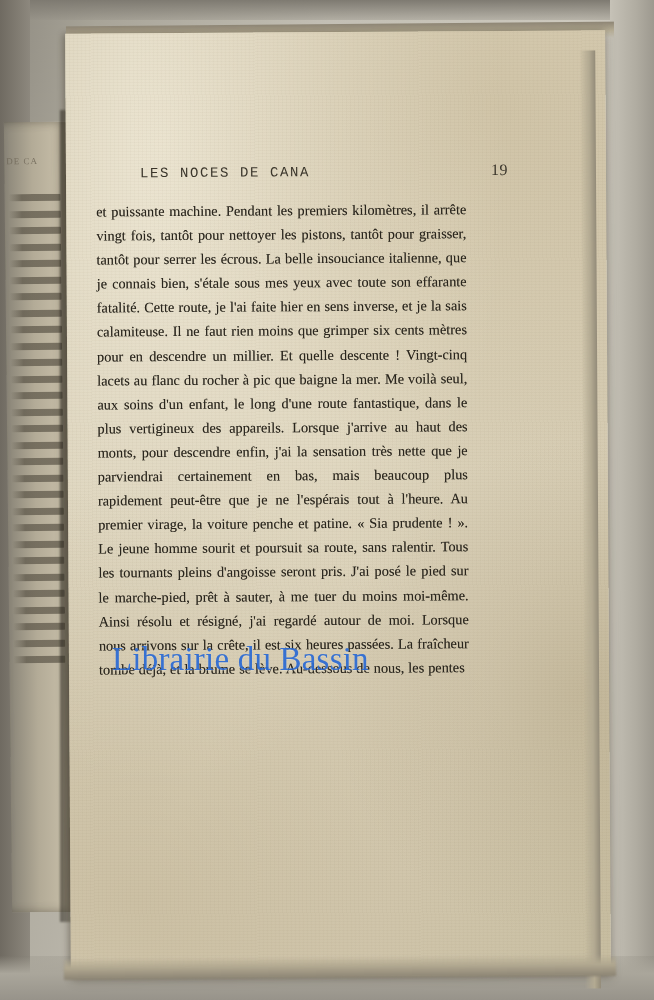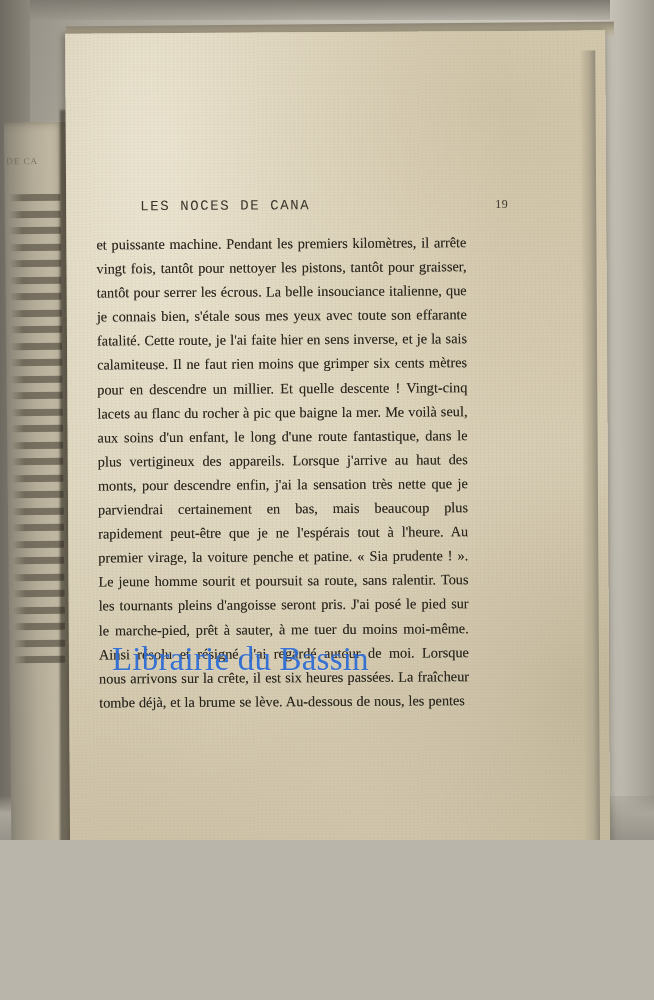--- a/index.html
+++ b/index.html
@@ -11,21 +11,21 @@
     width: 654px;
     height: 1000px;
     overflow: hidden;
     font-family: "Liberation Serif", serif;
   }
 
   
   .scene {
     position: relative;
     width: 654px;
-    height: 840px;
+    height: 1000px;
     background: linear-gradient(100deg, #8e8a80 0%, #a8a498 12%, #c3bfb4 40%, #cdc9be 70%, #b6b2a7 100%);
     overflow: hidden;
   }
 
   
   .bg-left {
     position: absolute;
     left: 0; top: 0;
     width: 30px; height: 1000px;
     background: linear-gradient(90deg, #6f6a61 0%, #817c72 60%, #8d887e 100%);
@@ -186,24 +186,23 @@
     font-family: Liberation Mono, monospace;
     font-size: 14px;
     letter-spacing: 1.6px;
     color: #3a352b;
     font-variant: small-caps;
     text-transform: uppercase;
     font-weight: 400;
   }
   .folio {
     font-family: "Liberation Serif", serif;
-    font-size: 12px;
+    font-size: 16px;
     color: #3a352b;
     letter-spacing: 0.5px;
-    margin-top: 36px;
   }
   .body-text {
     font-family: "Liberation Serif", serif;
     font-size: 14.3px;
     line-height: 24.1px;
     color: #29251d;
     text-align: justify;
     text-justify: inter-word;
     -webkit-hyphens: none;
     hyphens: none;

